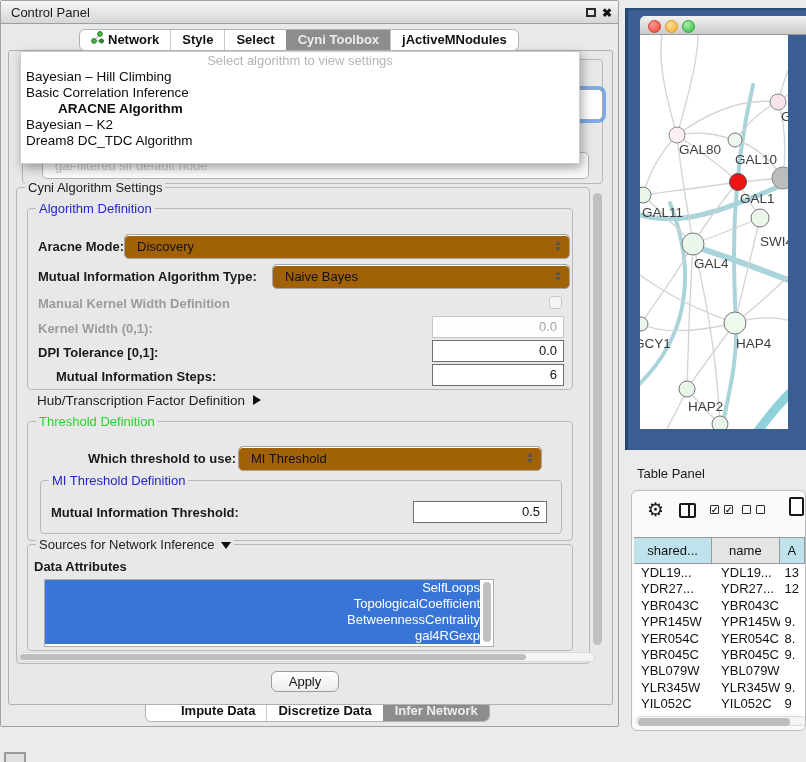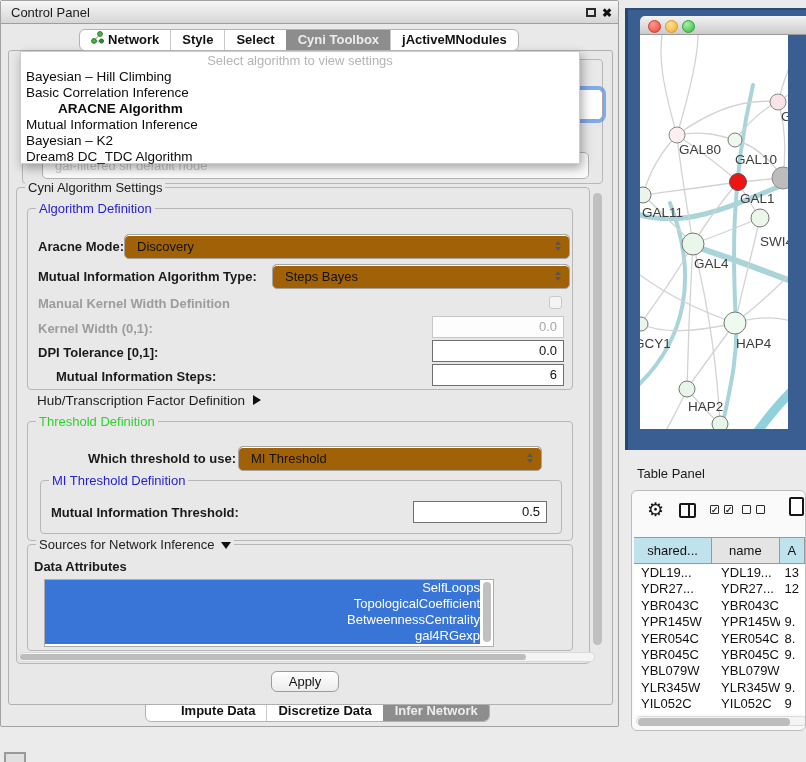--- a/index.html
+++ b/index.html
@@ -141,21 +141,20 @@
 
       <div class="abs grp" id="bg-grp"></div>
       <div class="abs" id="bg-combo"></div>
       <div class="abs" id="bg-combo2">gal-filtered sif default node</div>
 
       <div class="abs" id="algo-dd">
         <div class="prompt">Select algorithm to view settings</div>
         <div class="dd-item">Bayesian – Hill Climbing</div>
         <div class="dd-item">Basic Correlation Inference</div>
         <div class="dd-item bold">ARACNE Algorithm</div>
-        <div class="dd-item">Mutual Information Inference</div>
         <div class="dd-item">Bayesian – K2</div>
         <div class="dd-item">Dream8 DC_TDC Algorithm</div>
       </div>
 
       <div class="abs grp" id="settings-grp">
         <span class="legend">Cyni Algorithm Settings</span>
 
         <div class="abs grp" style="left:10px;top:20px;width:546px;height:182px;">
           <span class="legend blue">Algorithm Definition</span>
 
@@ -163,21 +162,21 @@
           <div class="abs combo" style="left:96px;top:25px;width:446px;height:25px;">
             <span>Discovery</span>
             <span class="stepper">
                 <span class="tri-up"></span>
                 <span class="tri-dn"></span>
               </span>
           </div>
 
           <div class="abs blabel" style="left:10px;top:60px;">Mutual Information Algorithm Type:</div>
           <div class="abs combo" style="left:244px;top:55px;width:298px;height:25px;">
-            <span>Steps Bayes</span>
+            <span>Naive Bayes</span>
             <span class="stepper">
                 <span class="tri-up"></span>
                 <span class="tri-dn"></span>
               </span>
           </div>
 
           <div class="abs blabel dis" style="left:10px;top:87px;">Manual Kernel Width Definition</div>
           <div class="abs cb-dis" style="left:521px;top:87px;"></div>
 
           <div class="abs blabel dis" style="left:10px;top:112px;">Kernel Width (0,1):</div>

